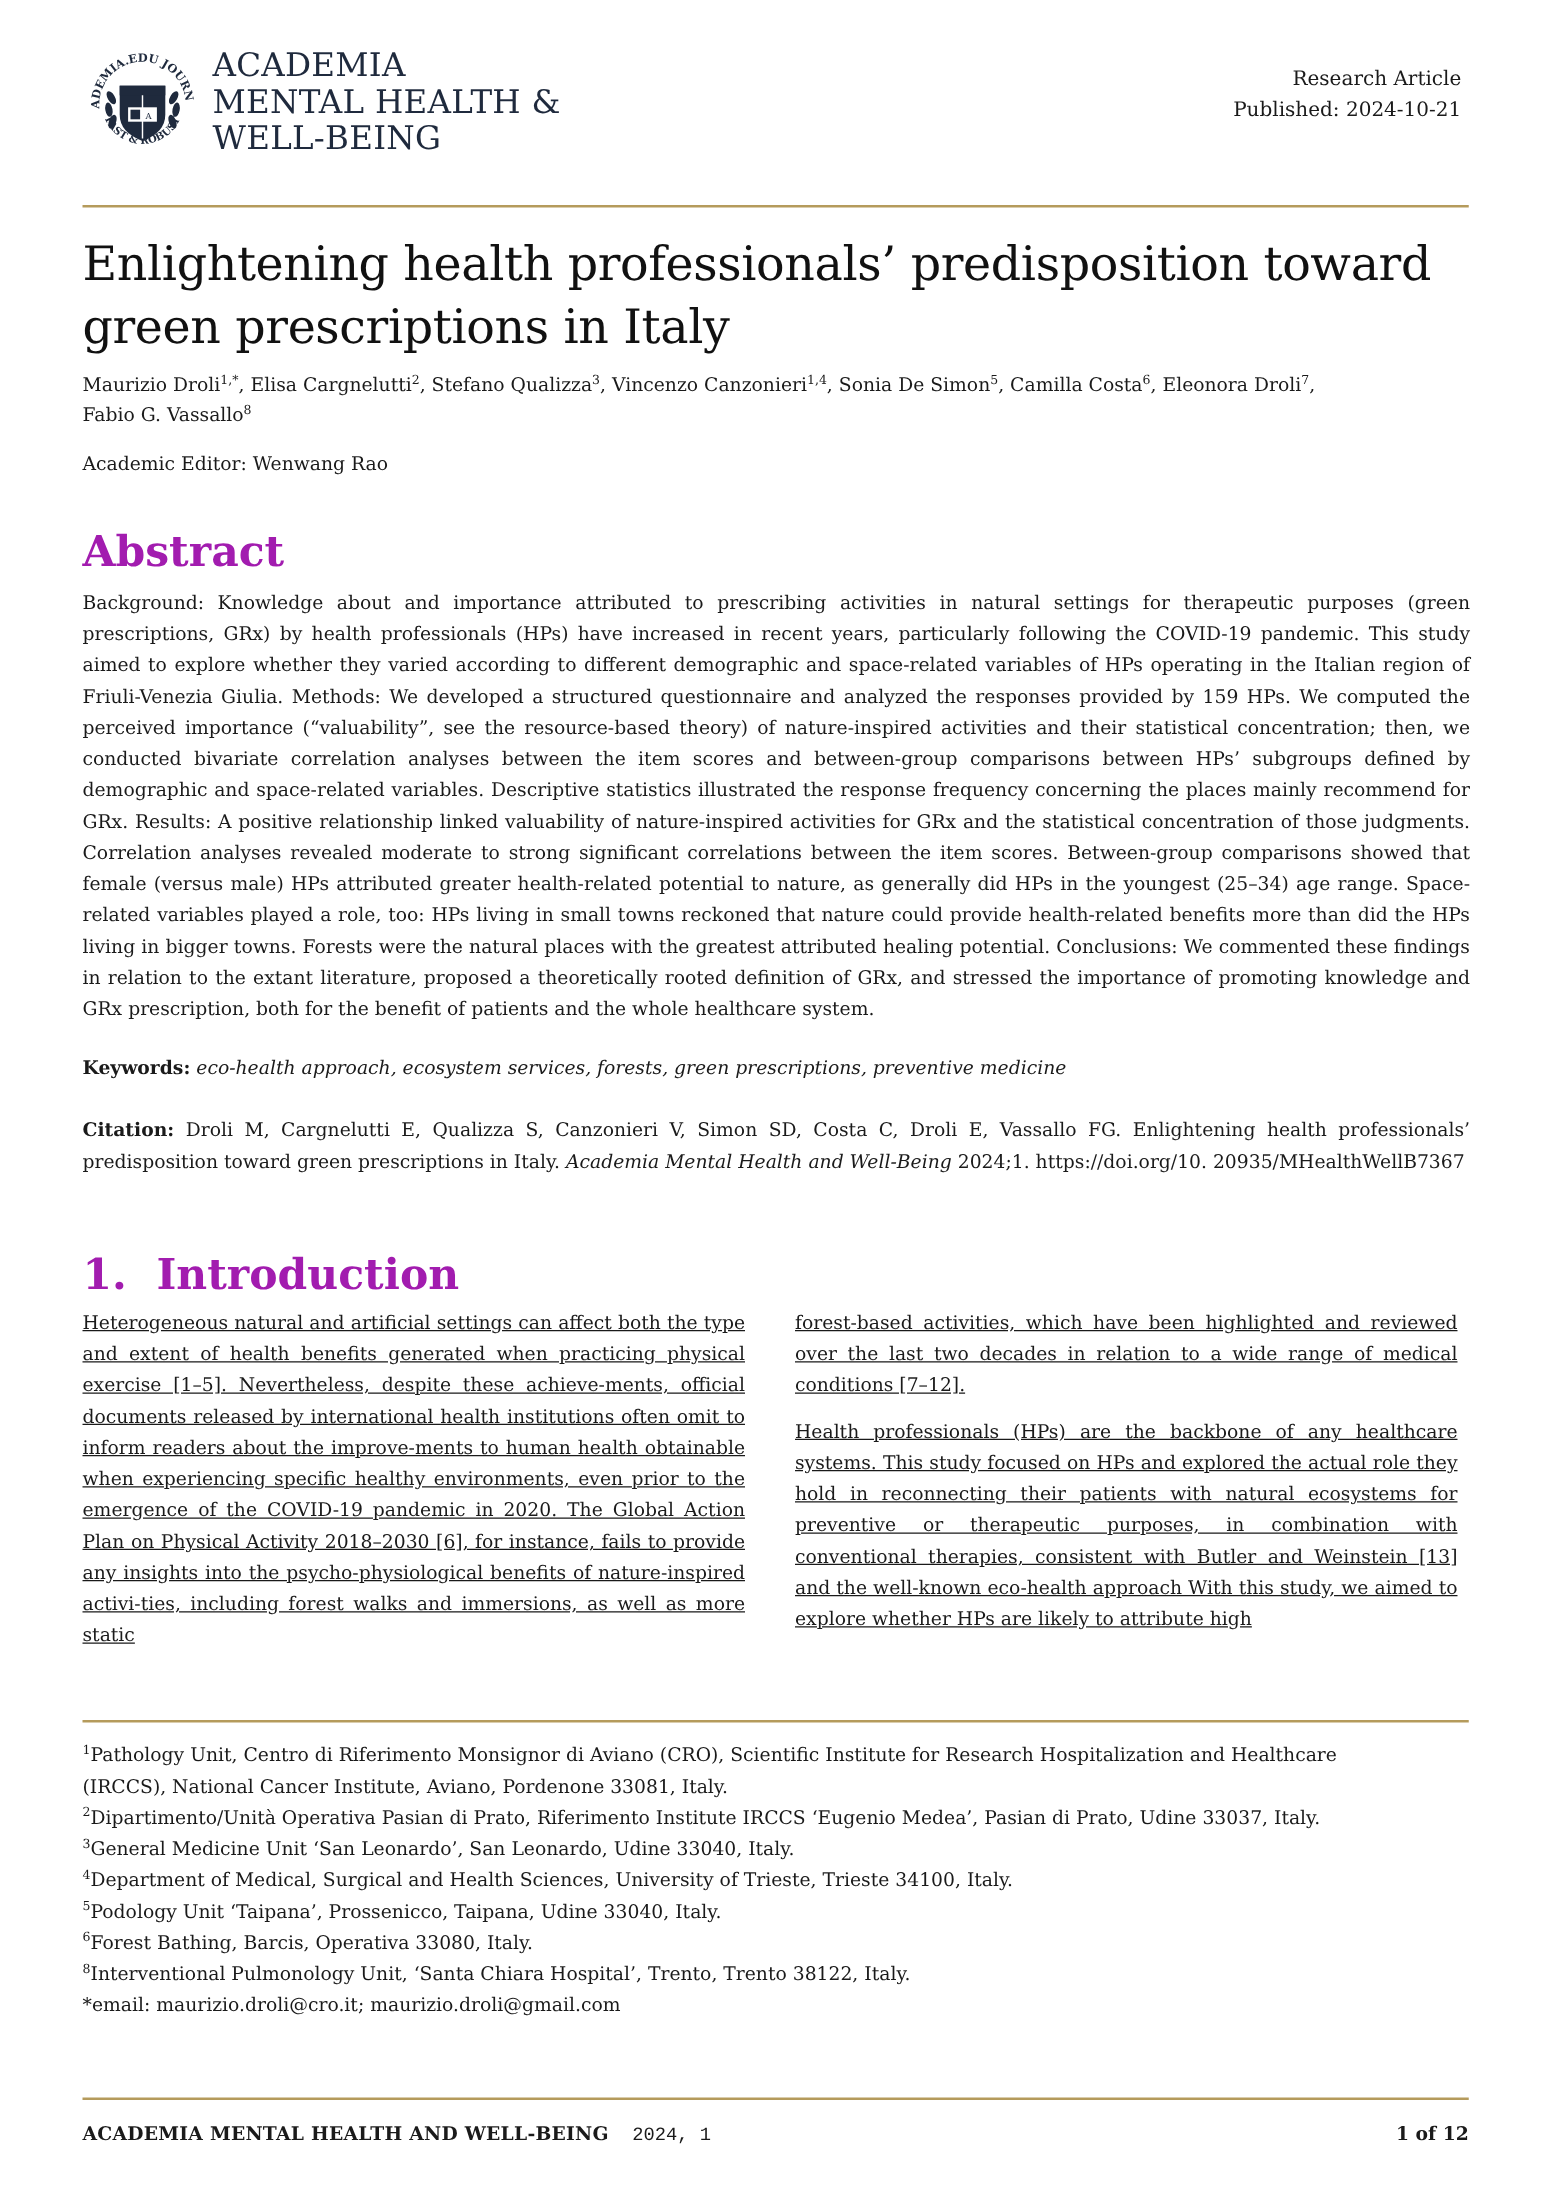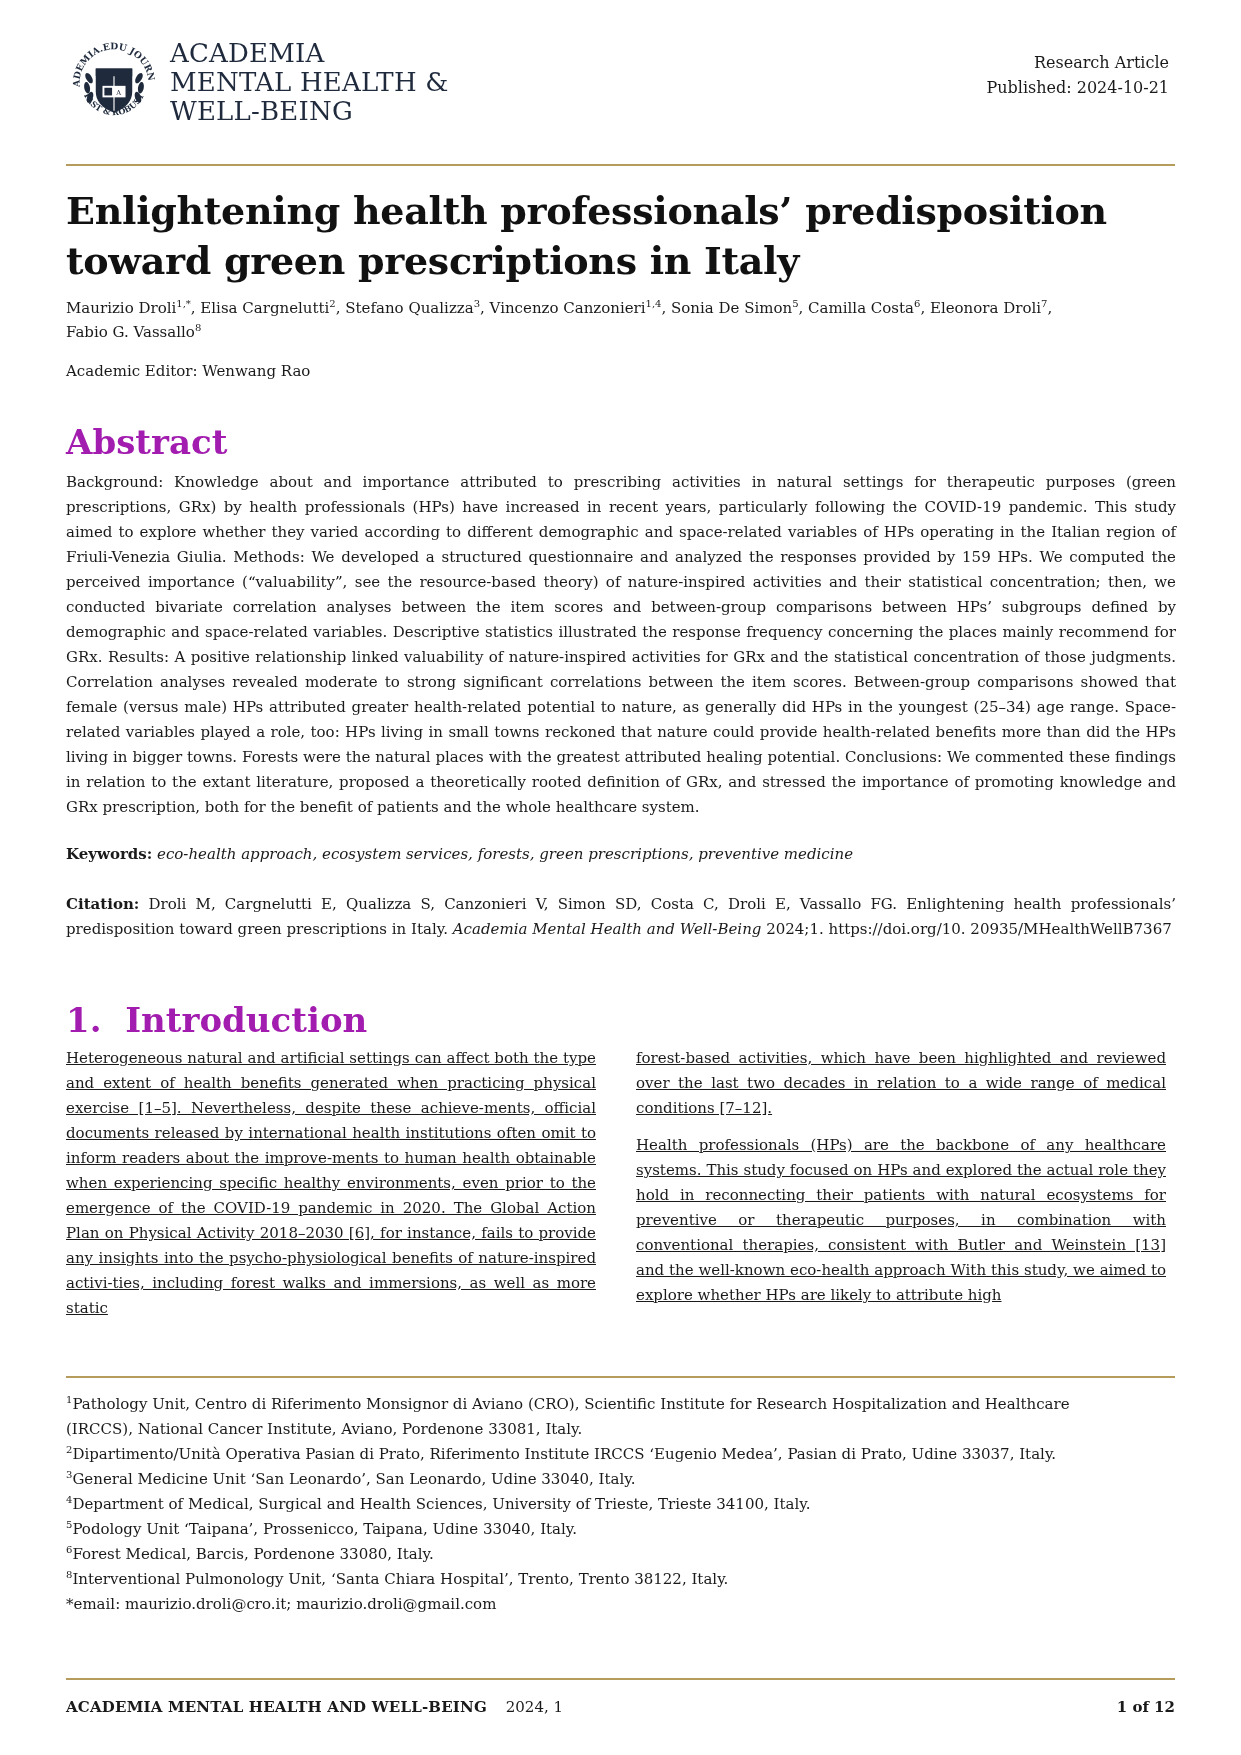--- a/index.html
+++ b/index.html
@@ -23,21 +23,21 @@
     font-size: 16px; line-height: 25px; color: #1a1a1a;
   }
   .rule { position: absolute; left: 66px; width: 1109px; height: 2px; background: #b59b5c; }
   .rule-top { top: 164px; }
   .rule-foot1 { top: 1376px; }
   .rule-foot2 { top: 1678px; }
 
   
   .title {
     position: absolute; left: 66px; top: 186px; width: 1110px;
-    font-size: 38px; line-height: 50px; color: #111; font-weight: bold;
+    font-size: 38px; line-height: 50px; color: #111; font-weight: normal;
     letter-spacing: -0.3px;
   }
   .authors {
     position: absolute; left: 66px; top: 296px; width: 1110px;
     font-size: 15px; line-height: 24px;
   }
   .authors sup { font-size: 10px; vertical-align: super; line-height: 0; }
   .editor { position: absolute; left: 66px; top: 362px; font-size: 15px; }
 
   .section-h {
@@ -73,21 +73,21 @@
     position: absolute; left: 66px; top: 1392px; width: 1110px; font-size: 15px; line-height: 25px;
   }
   .affils div { white-space: nowrap; }
   .affils sup { font-size: 10px; vertical-align: super; line-height: 0; }
 
   .footer {
     position: absolute; left: 66px; top: 1698px; width: 1109px;
     display: flex; justify-content: space-between; align-items: baseline; font-size: 15px;
   }
   .footer .journal { font-weight: bold; letter-spacing: 0.2px; }
-  .footer .vol { margin-left: 14px; font-weight: normal; }
+  .footer .vol { margin-left: 14px; font-weight: normal; font-family: Liberation Mono, monospace; }
   .footer .pageno { font-weight: bold; }
 </style>
 </head>
 <body>
 
 <div class="page">
 
   <div class="logo-wrap">
     <svg class="logo-seal" viewBox="0 0 100 100">
       <defs>
@@ -165,21 +165,21 @@
 
   <div class="rule rule-foot1"></div>
 
   <div class="affils" id="affils">
       <div><sup>1</sup><span>Pathology Unit, Centro di Riferimento Monsignor di Aviano (CRO), Scientific Institute for Research Hospitalization and Healthcare</span></div>
       <div><sup></sup><span>(IRCCS), National Cancer Institute, Aviano, Pordenone 33081, Italy.</span></div>
       <div><sup>2</sup><span>Dipartimento/Unità Operativa Pasian di Prato, Riferimento Institute IRCCS ‘Eugenio Medea’, Pasian di Prato, Udine 33037, Italy.</span></div>
       <div><sup>3</sup><span>General Medicine Unit ‘San Leonardo’, San Leonardo, Udine 33040, Italy.</span></div>
       <div><sup>4</sup><span>Department of Medical, Surgical and Health Sciences, University of Trieste, Trieste 34100, Italy.</span></div>
       <div><sup>5</sup><span>Podology Unit ‘Taipana’, Prossenicco, Taipana, Udine 33040, Italy.</span></div>
-      <div><sup>6</sup><span>Forest Medical, Barcis, Pordenone 33080, Italy.</span></div>
+      <div><sup>6</sup><span>Forest Bathing, Barcis, Operativa 33080, Italy.</span></div>
       <div><sup>8</sup><span>Interventional Pulmonology Unit, ‘Santa Chiara Hospital’, Trento, Trento 38122, Italy.</span></div>
       <div><sup></sup><span>*email: maurizio.droli@cro.it; maurizio.droli@gmail.com</span></div>
     </div>
 
   <div class="rule rule-foot2"></div>
 
   <div class="footer">
     <div>
       <span class="journal">ACADEMIA MENTAL HEALTH AND WELL-BEING</span>
       <span class="vol">2024, 1</span>

